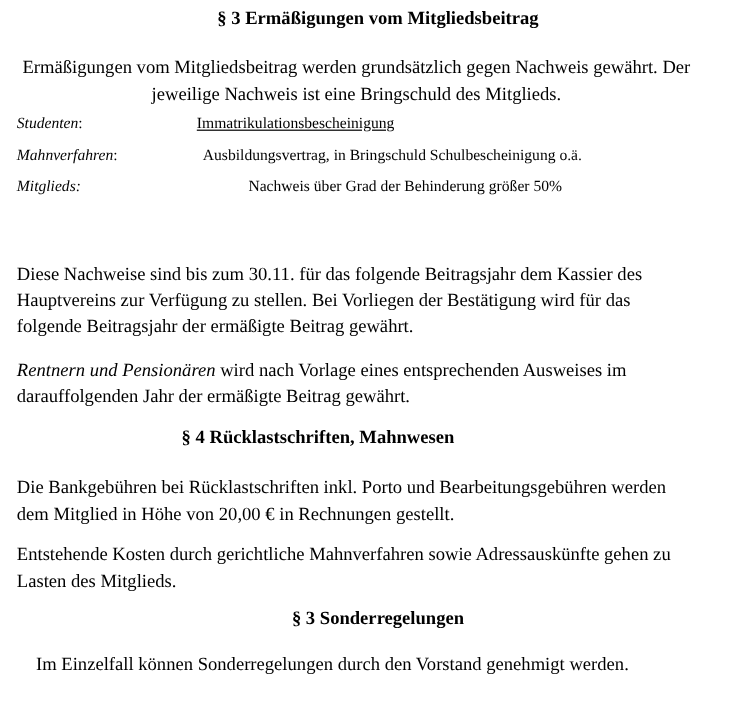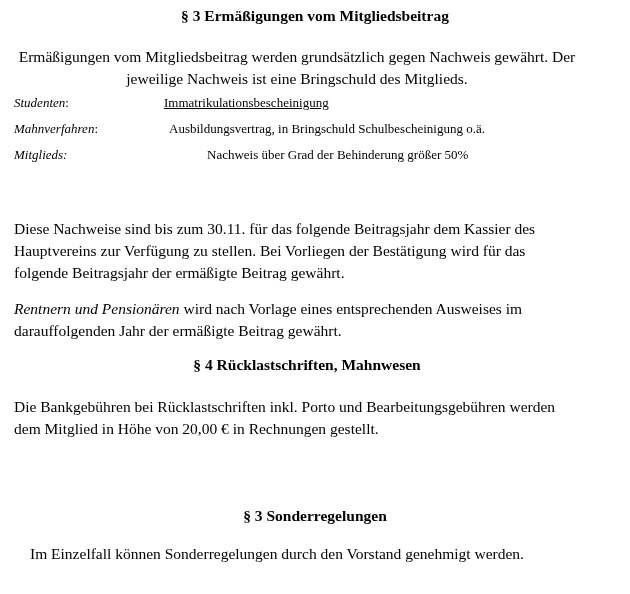--- a/index.html
+++ b/index.html
@@ -96,22 +96,23 @@
       <span class="defterm"><span>Mitglieds:</span></span>
       <span class="defdesc" style="left:166px;margin-left:27px;">Nachweis über Grad der Behinderung größer 50%</span>
     </div>
 
   </div>
 
   <div class="para" style="top:218px;">Diese Nachweise sind bis zum 30.11. für das folgende Beitragsjahr dem Kassier des Hauptvereins zur Verfügung zu stellen. Bei Vorliegen der Bestätigung wird für das folgende Beitragsjahr der ermäßigte Beitrag gewährt.</div>
 
   <div class="para" style="top:286px;margin-top:12px;"><span class="italic">Rentnern und Pensionären</span><span> wird nach Vorlage eines entsprechenden Ausweises im darauffolgenden Jahr der ermäßigte Beitrag gewährt.</span></div>
 
-  <div class="section-heading" style="position:absolute; left:0; top:355px; width:530px;padding-left:42px;">§ 4 Rücklastschriften, Mahnwesen</div>
+  <div class="section-heading" style="position:absolute; left:0; top:355px; width:530px;">§ 4 Rücklastschriften, Mahnwesen</div>
 
   <div class="para" style="top:396px;">Die Bankgebühren bei Rücklastschriften inkl. Porto und Bearbeitungsgebühren werden dem Mitglied in Höhe von 20,00 € in Rechnungen gestellt.</div>
 
+  <div class="para" style="top:452px;">Entstehende Kosten durch gerichtliche Mahnverfahren sowie Adressauskünfte gehen zu Lasten des Mitglieds.</div>
 
   <div class="section-heading" style="position:absolute; left:0; top:506px; width:630px;">§ 3 Sonderregelungen</div>
 
   <div class="para" style="top:543px;margin-left:16px;">Im Einzelfall können Sonderregelungen durch den Vorstand genehmigt werden.</div>
 
 </div>
 
 </body></html>

